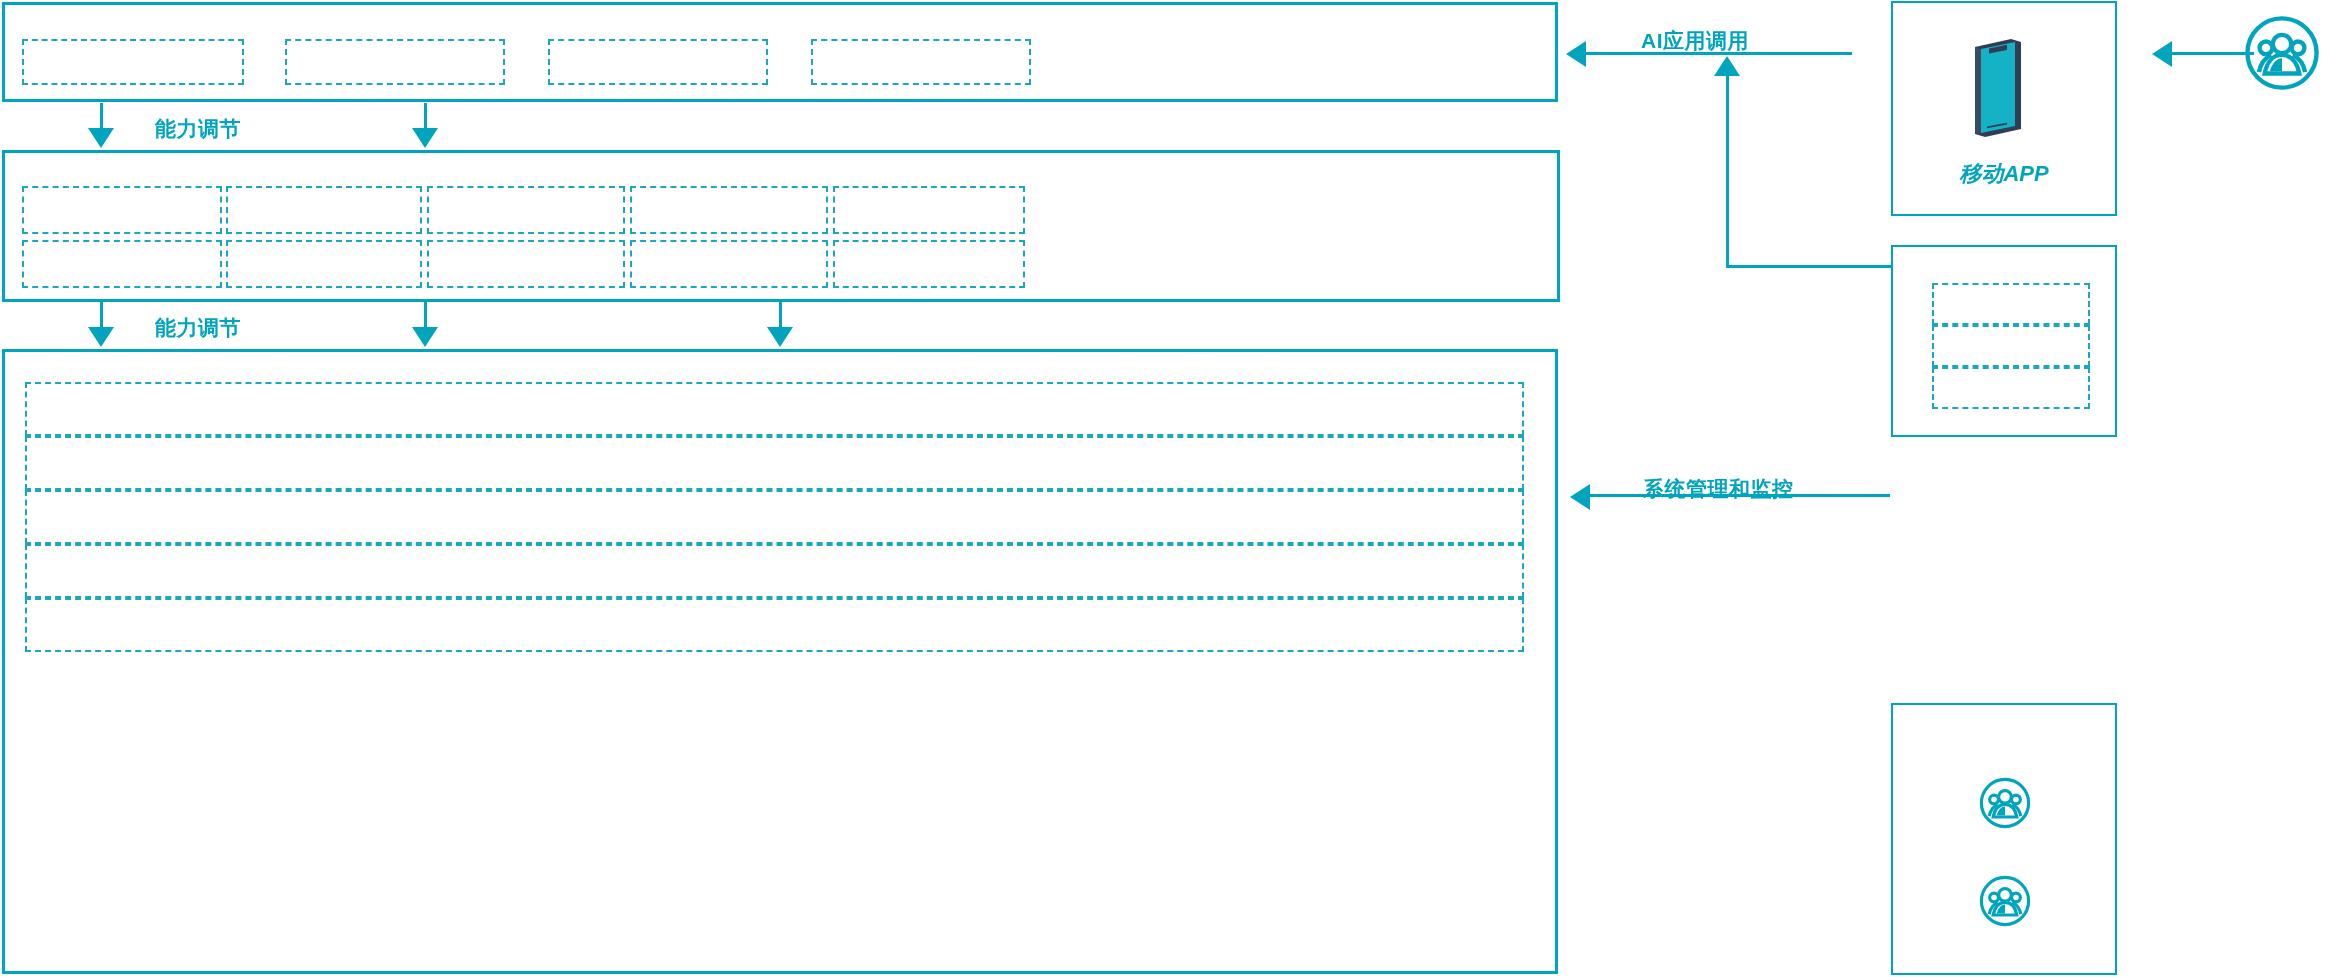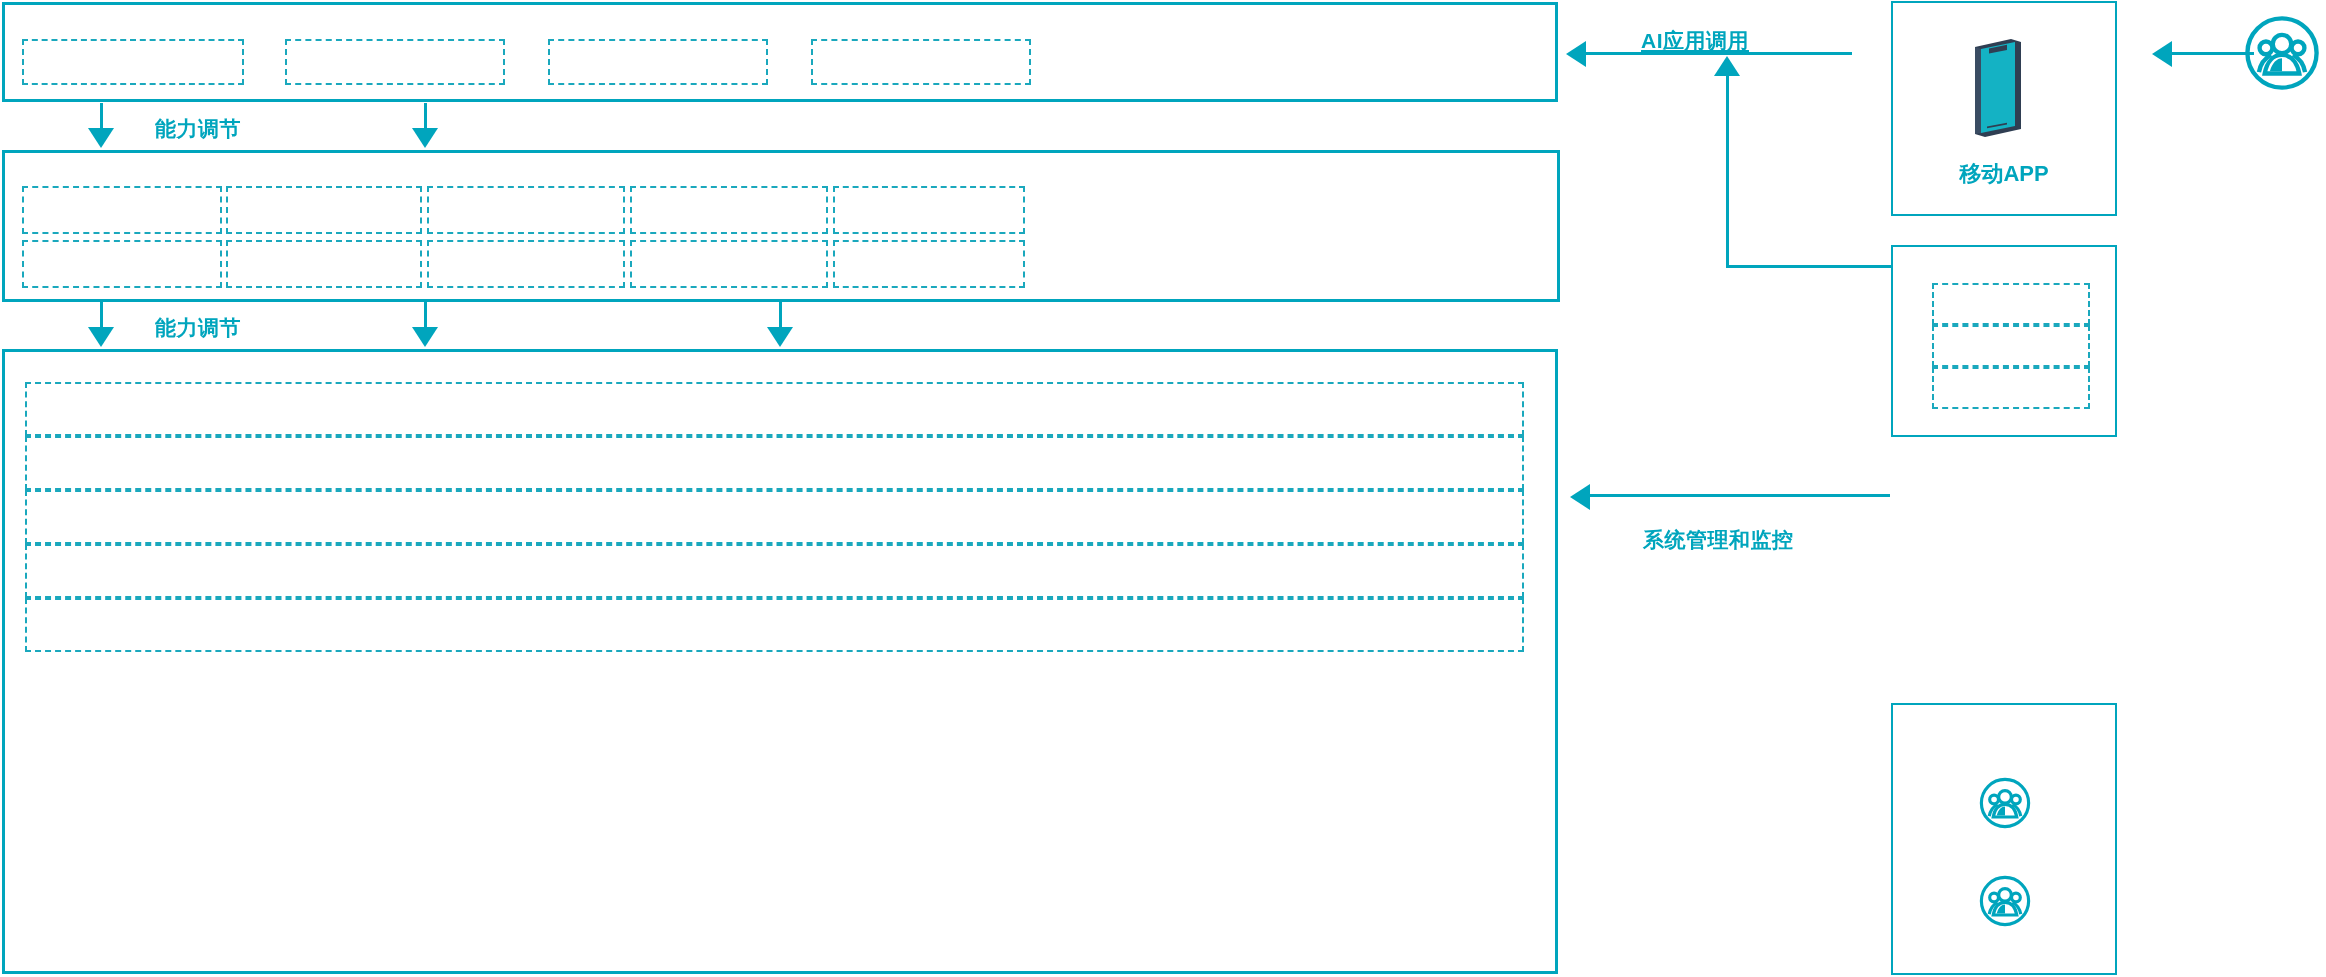--- a/index.html
+++ b/index.html
@@ -63,20 +63,21 @@
   .icon-users{position:absolute;}
   .phone-icon{position:absolute;}
   .panel-caption{
     position:absolute;
     width:100%;
     text-align:center;
     color:#00a5bd;
     font-size:22px;
     font-weight:bold;
     line-height:1;
+    font-style:italic;
   }
 </style>
 </head>
 <body>
 
 <div class="stage">
 
   <div class="panel" style="left:2px;top:2px;width:1556px;height:100px;">
   </div>
   <div class="dbox" style="left:22px;top:39px;width:222px;height:46px;">
@@ -154,21 +155,21 @@
   </div>
   <div class="dbox" style="left:25px;top:544px;width:1499px;height:54px;">
     <span></span>
   </div>
   <div class="dbox" style="left:25px;top:598px;width:1499px;height:54px;">
     <span></span>
   </div>
 
   <div class="hline" style="left:1584px;top:52px;width:268px;"></div>
   <div class="arrow-left" style="left:1566px;top:41px;"></div>
-  <div class="label" style="left:1641px;top:30px;text-decoration:underline;">AI应用调用</div>
+  <div class="label" style="left:1641px;top:30px;">AI应用调用</div>
 
   <div class="vline" style="left:1726px;top:68px;height:200px;"></div>
   <div class="arrow-up" style="left:1714px;top:56px;"></div>
   <div class="hline" style="left:1726px;top:265px;width:166px;"></div>
 
   <div class="panel thin" style="left:1891px;top:1px;width:226px;height:215px;">
     <div class="phone-icon" style="left:52px;top:28px;width:122px;height:110px;">
       <svg width="122" height="110" viewBox="0 0 122 110" xmlns="http://www.w3.org/2000/svg">
         <g>
 
@@ -212,21 +213,21 @@
     <div class="dbox" style="left:39px;top:78px;width:158px;height:42px;">
       <span></span>
     </div>
     <div class="dbox" style="left:39px;top:120px;width:158px;height:42px;">
       <span></span>
     </div>
   </div>
 
   <div class="hline" style="left:1590px;top:494px;width:300px;"></div>
   <div class="arrow-left" style="left:1570px;top:484px;"></div>
-  <div class="label" style="left:1643px;top:529px;">系统管理和监控</div>
+  <div class="label" style="left:1643px;top:478px;">系统管理和监控</div>
 
   <div class="panel thin" style="left:1891px;top:703px;width:226px;height:272px;">
     <div class="icon-users" style="left:84px;top:70px;width:56px;height:56px;">
       <svg width="56" height="56" viewBox="0 0 64 64" xmlns="http://www.w3.org/2000/svg">
         <g fill="none" stroke="#00a5bd" stroke-width="3.6">
           <circle cx="32" cy="32" r="27"></circle>
           <circle cx="32" cy="25" r="7.2"></circle>
           <circle cx="19.5" cy="28" r="5"></circle>
           <circle cx="44.5" cy="28" r="5"></circle>
           <path d="M14 47c1.2-7 5.6-11.5 9.5-13.5"></path>

